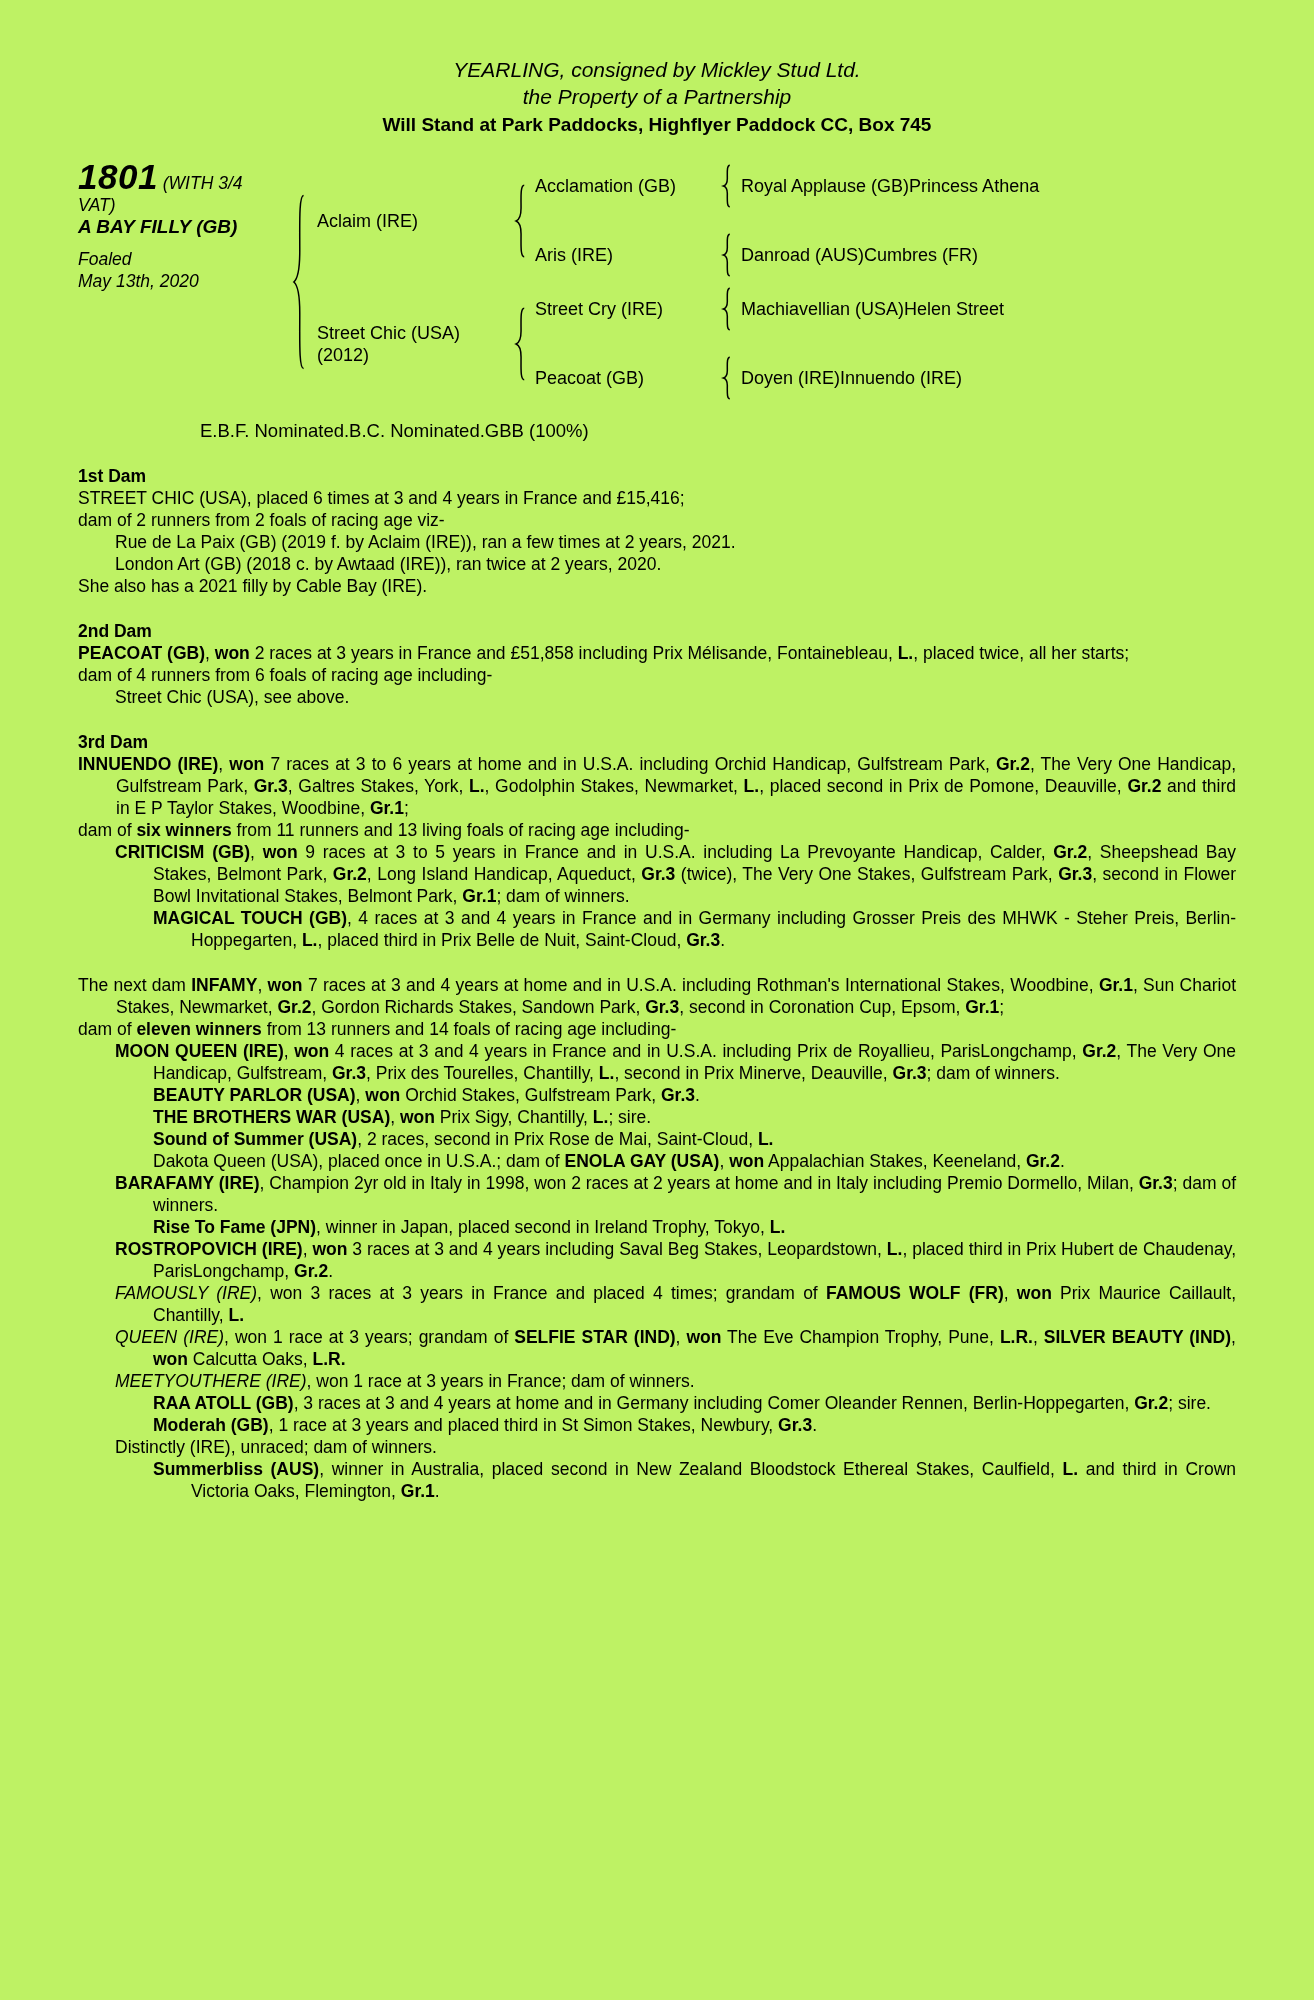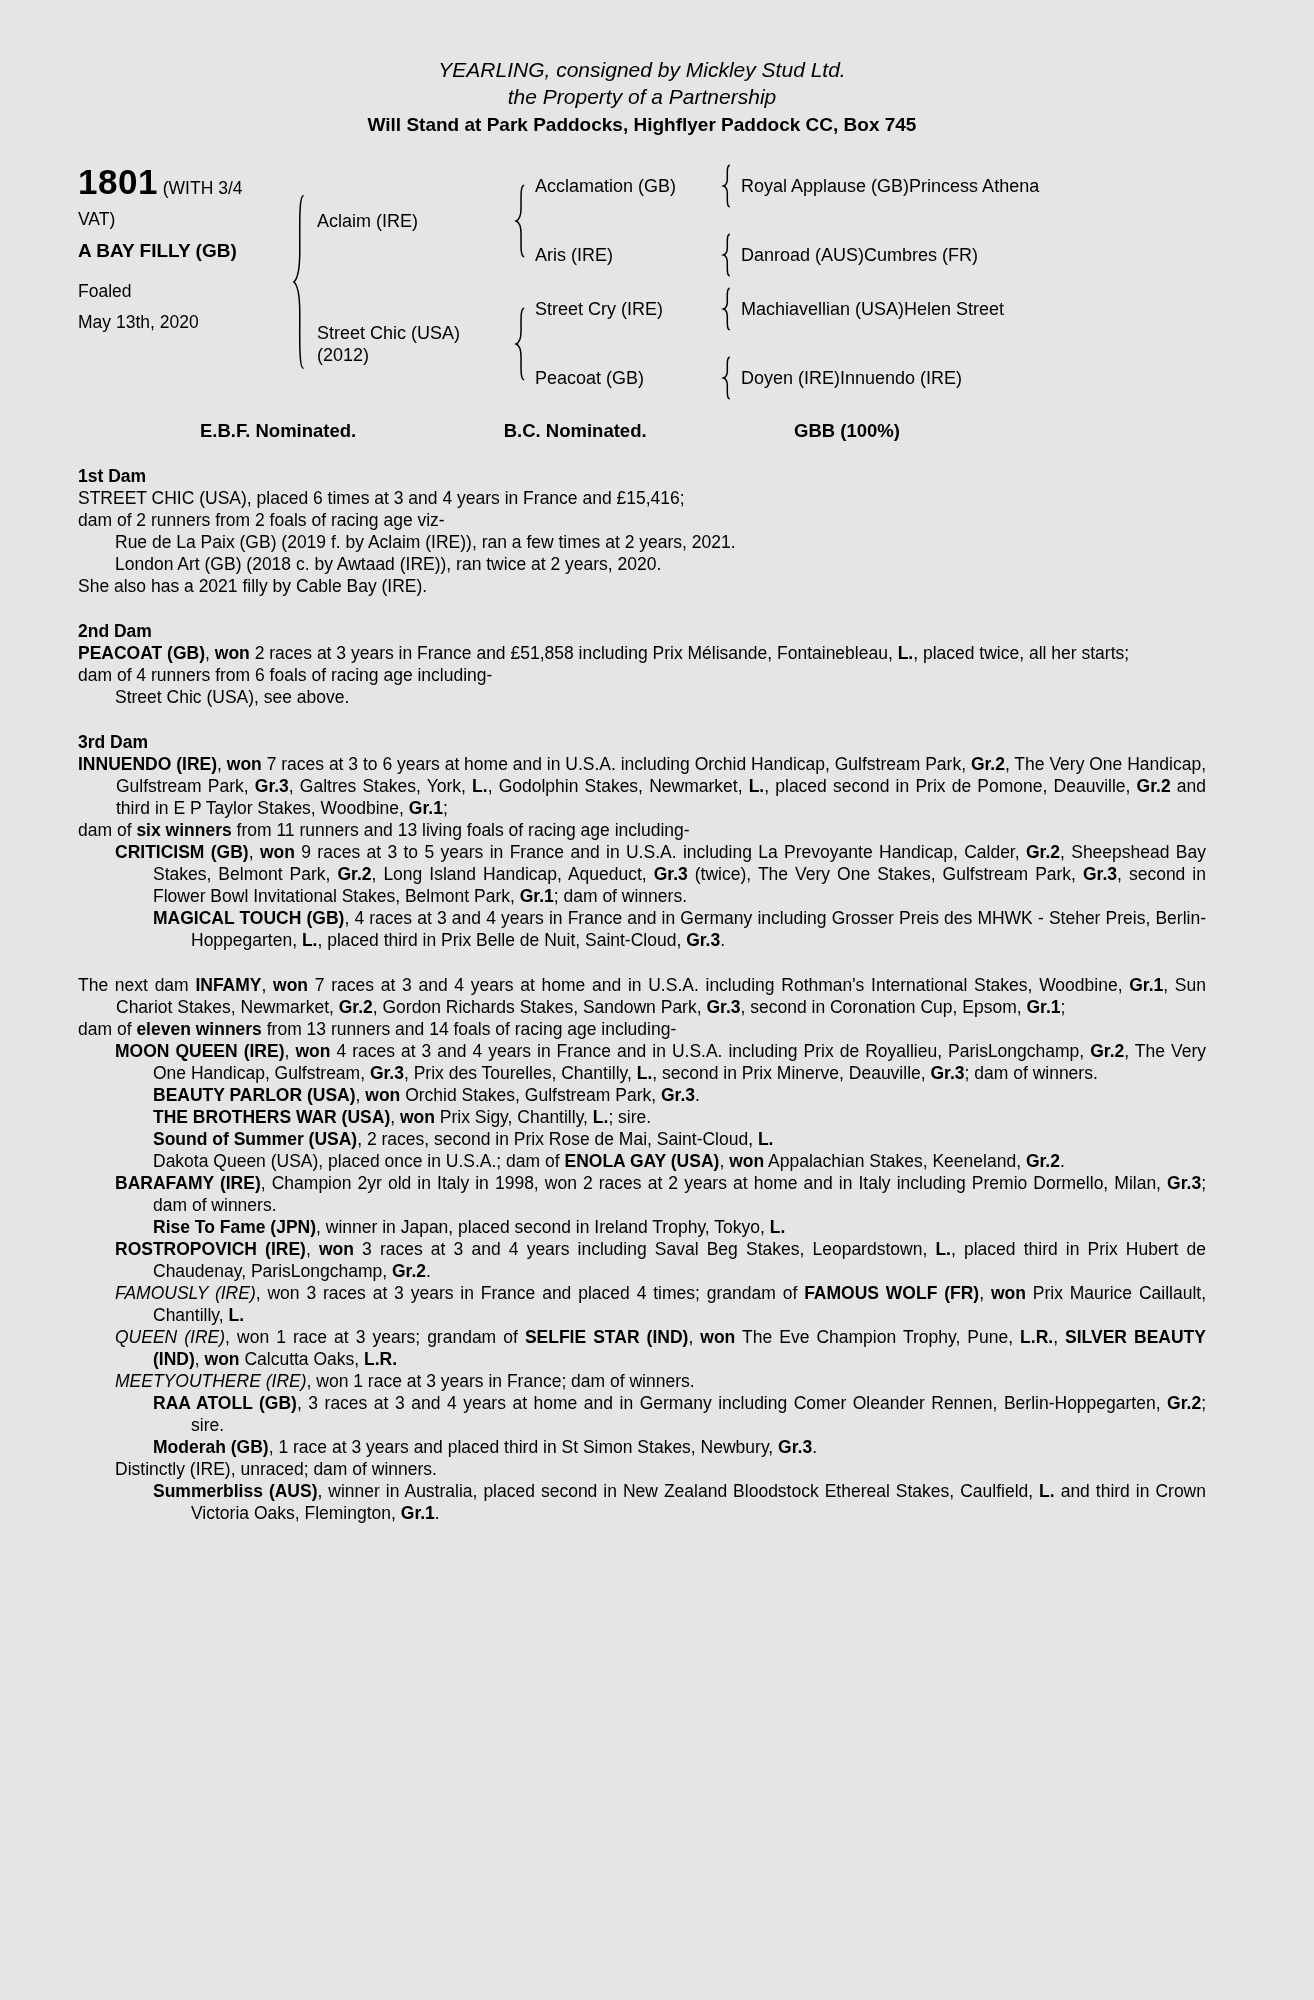--- a/index.html
+++ b/index.html
@@ -2,30 +2,30 @@
 <html><head>
 <meta charset="utf-8">
 <style>
   * { margin:0; padding:0; box-sizing:border-box; }
   html,body { background:#ffffff; }
   body {
     width:1314px; height:2000px;
     font-family:"Liberation Sans","DejaVu Sans",sans-serif;
     color:#000; overflow:hidden;
   }
-  .page { width:1314px; height:2000px; padding:56px 108px 40px 78px; background:#e5e5e5; }
+  .page { width:1314px; height:2000px; padding:56px 78px 40px 78px; background:#bef264; }
 
   
   .hdr { text-align:center; }
   .hdr-italic { font-style:italic; font-size:21px; line-height:27px; }
   .hdr-bold { font-weight:bold; font-size:19px; line-height:26px; margin-top:2px; }
 
   
   .pedigree { display:flex; margin-top:26px; }
-  .lot-col { width:212px; flex:0 0 212px; padding-top:2px; font-size:17.5px; line-height:31px; }
+  .lot-col { width:212px; flex:0 0 212px; padding-top:2px; font-size:17.5px; line-height:22px;font-style:italic; }
   .lot-line { width:190px; }
   .lot-number { font-size:35px; font-weight:bold; letter-spacing:0.5px; }
   .vat { font-size:17.5px; }
   .horse-desc { font-weight:bold; font-size:19px; }
   .foaled { margin-top:10px; }
 
   .tree { display:flex; align-items:center; flex:1; }
   .brace { display:block; flex:0 0 auto; }
   .brace path { stroke:#000; fill:none; }
   .b-main { width:17px; height:184px; margin-right:10px; }
@@ -34,22 +34,22 @@
   .parent-cell { width:196px; flex:0 0 196px; font-size:18px; line-height:22px; }
   .b-mid { width:14px; height:76px; margin-right:8px; }
   .gen3 { display:flex; flex-direction:column; gap:25px; flex:1; }
   .gp-row { display:flex; align-items:center; }
   .gp-name { width:186px; flex:0 0 186px; font-size:18px; }
   .b-small { width:11px; height:44px; margin-right:9px; }
   .ggp { display:flex; flex-direction:row; justify-content:center; font-size:18px; line-height:21px; }
 
   
   .noms { margin-top:20px; margin-left:122px; width:700px;
-          display:flex; justify-content:space-between;
-          font-weight:bold; font-size:18.5px; }
+          display:flex; justify-content:flex-start;
+          font-weight:normal; font-size:18.5px; }
 
   
   #sections { font-size:17.5px; line-height:22px; }
   .dam-section { margin-top:23px; }
   .sec-heading { font-weight:bold; }
   .para { text-align:justify; }
   .l0 { padding-left:38px; text-indent:-38px; }
   .l1 { margin-left:37px; padding-left:38px; text-indent:-38px; }
   .l2 { margin-left:75px; padding-left:38px; text-indent:-38px; }
 </style>

